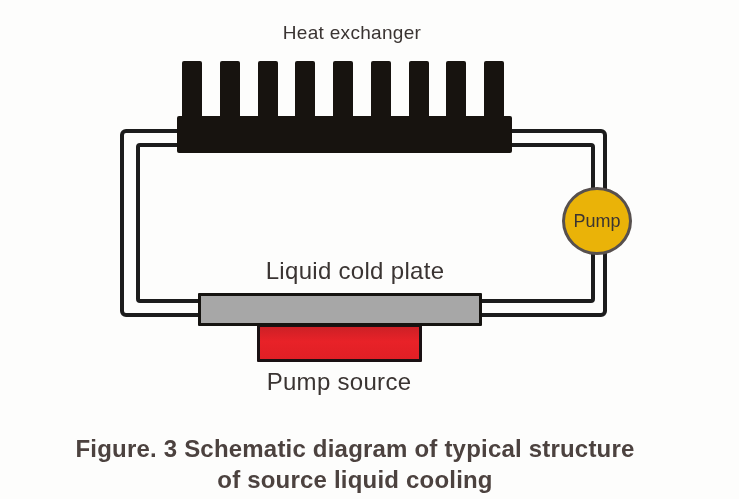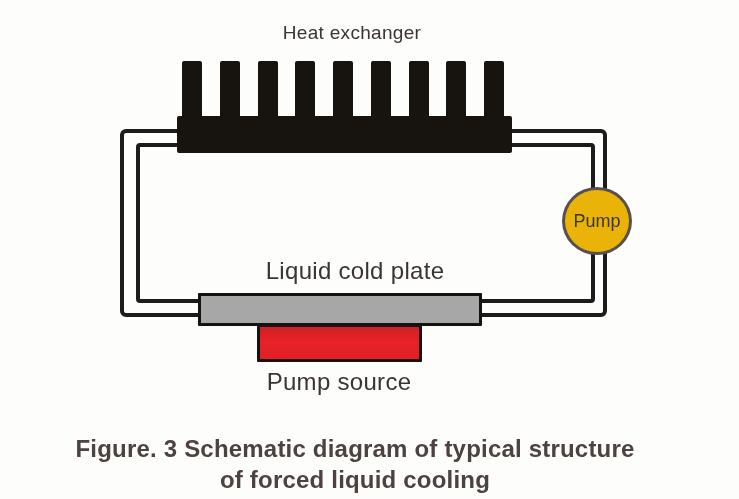--- a/index.html
+++ b/index.html
@@ -121,16 +121,16 @@
   <div class="abs label label-cold-plate">Liquid cold plate</div>
 
   <div class="abs cold-plate"></div>
 
   <div class="abs heat-source"></div>
 
   <div class="abs label label-heat-source">Pump source</div>
 
   <div class="caption">
     <div>Figure. 3 Schematic diagram of typical structure</div>
-    <div>of forced liquid cooling</div>
+    <div>of source liquid cooling</div>
   </div>
 
 </div>
 
 </body></html>

